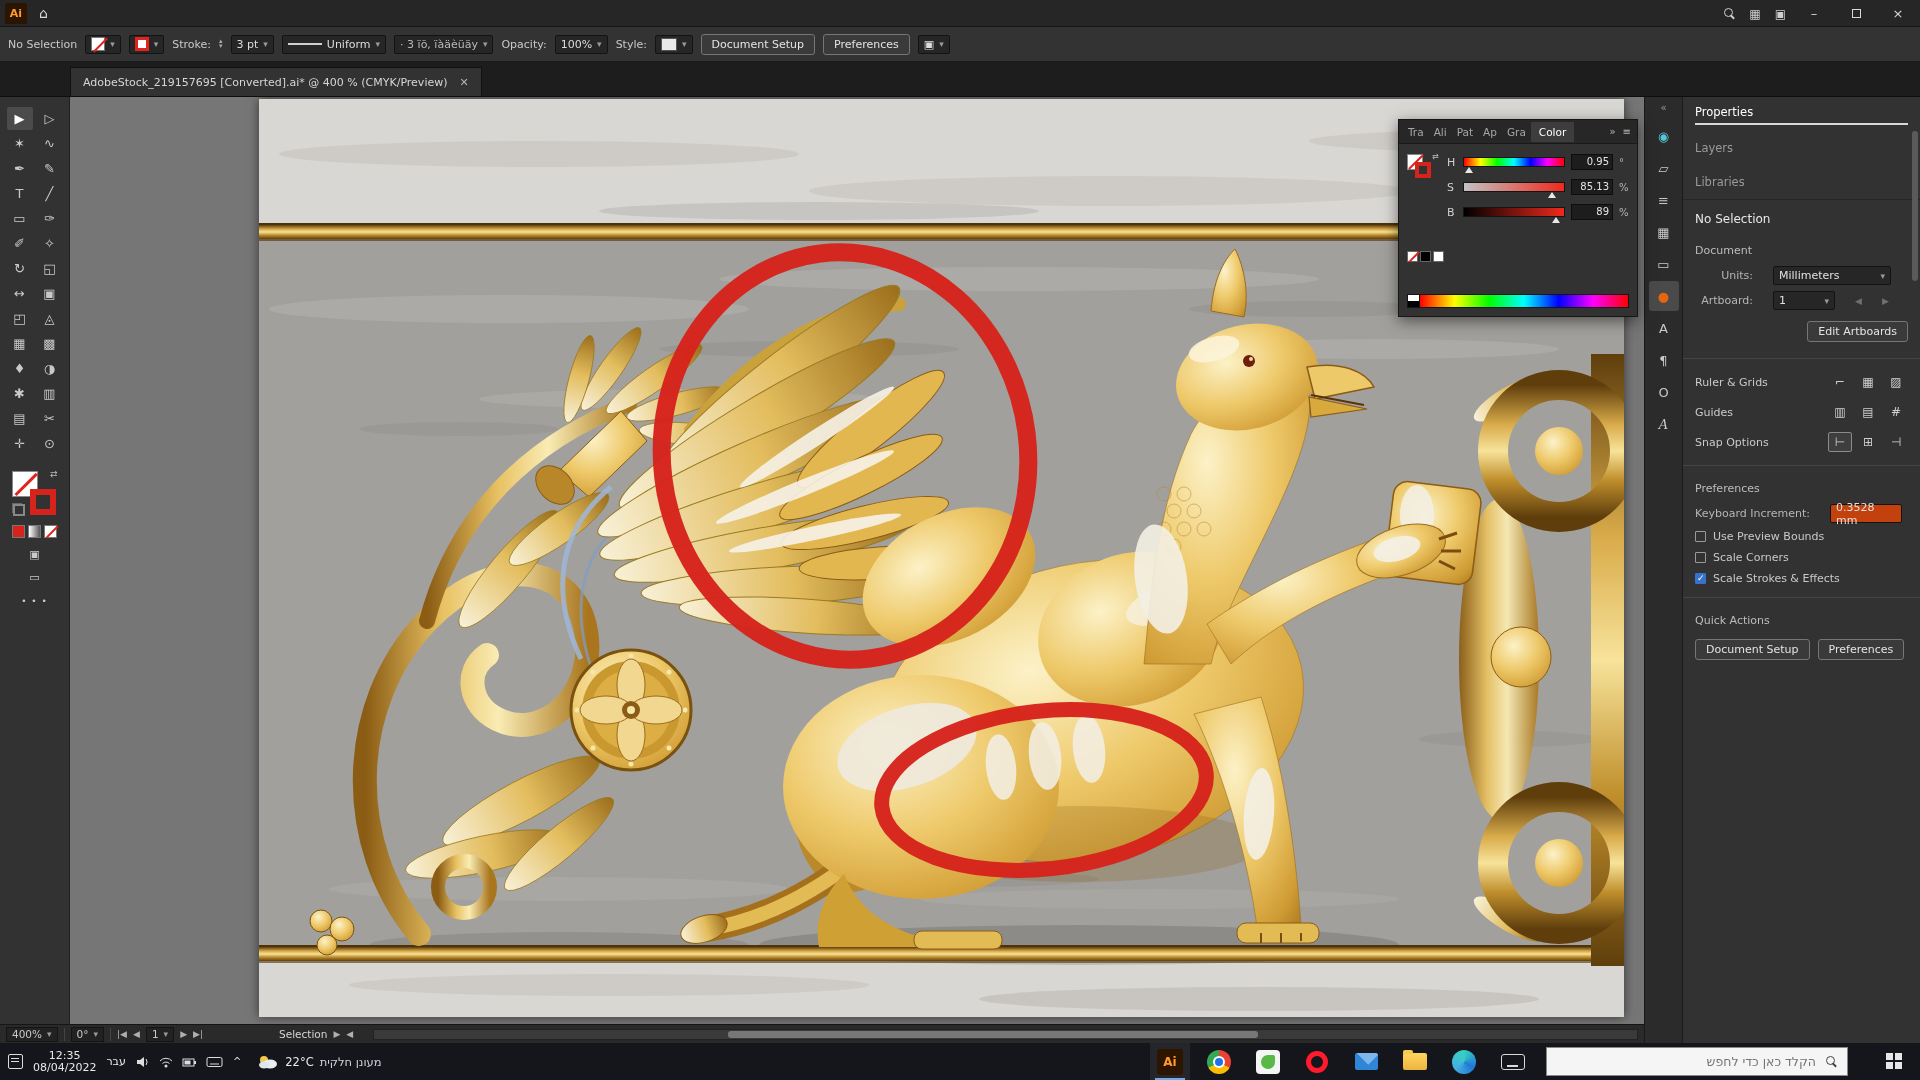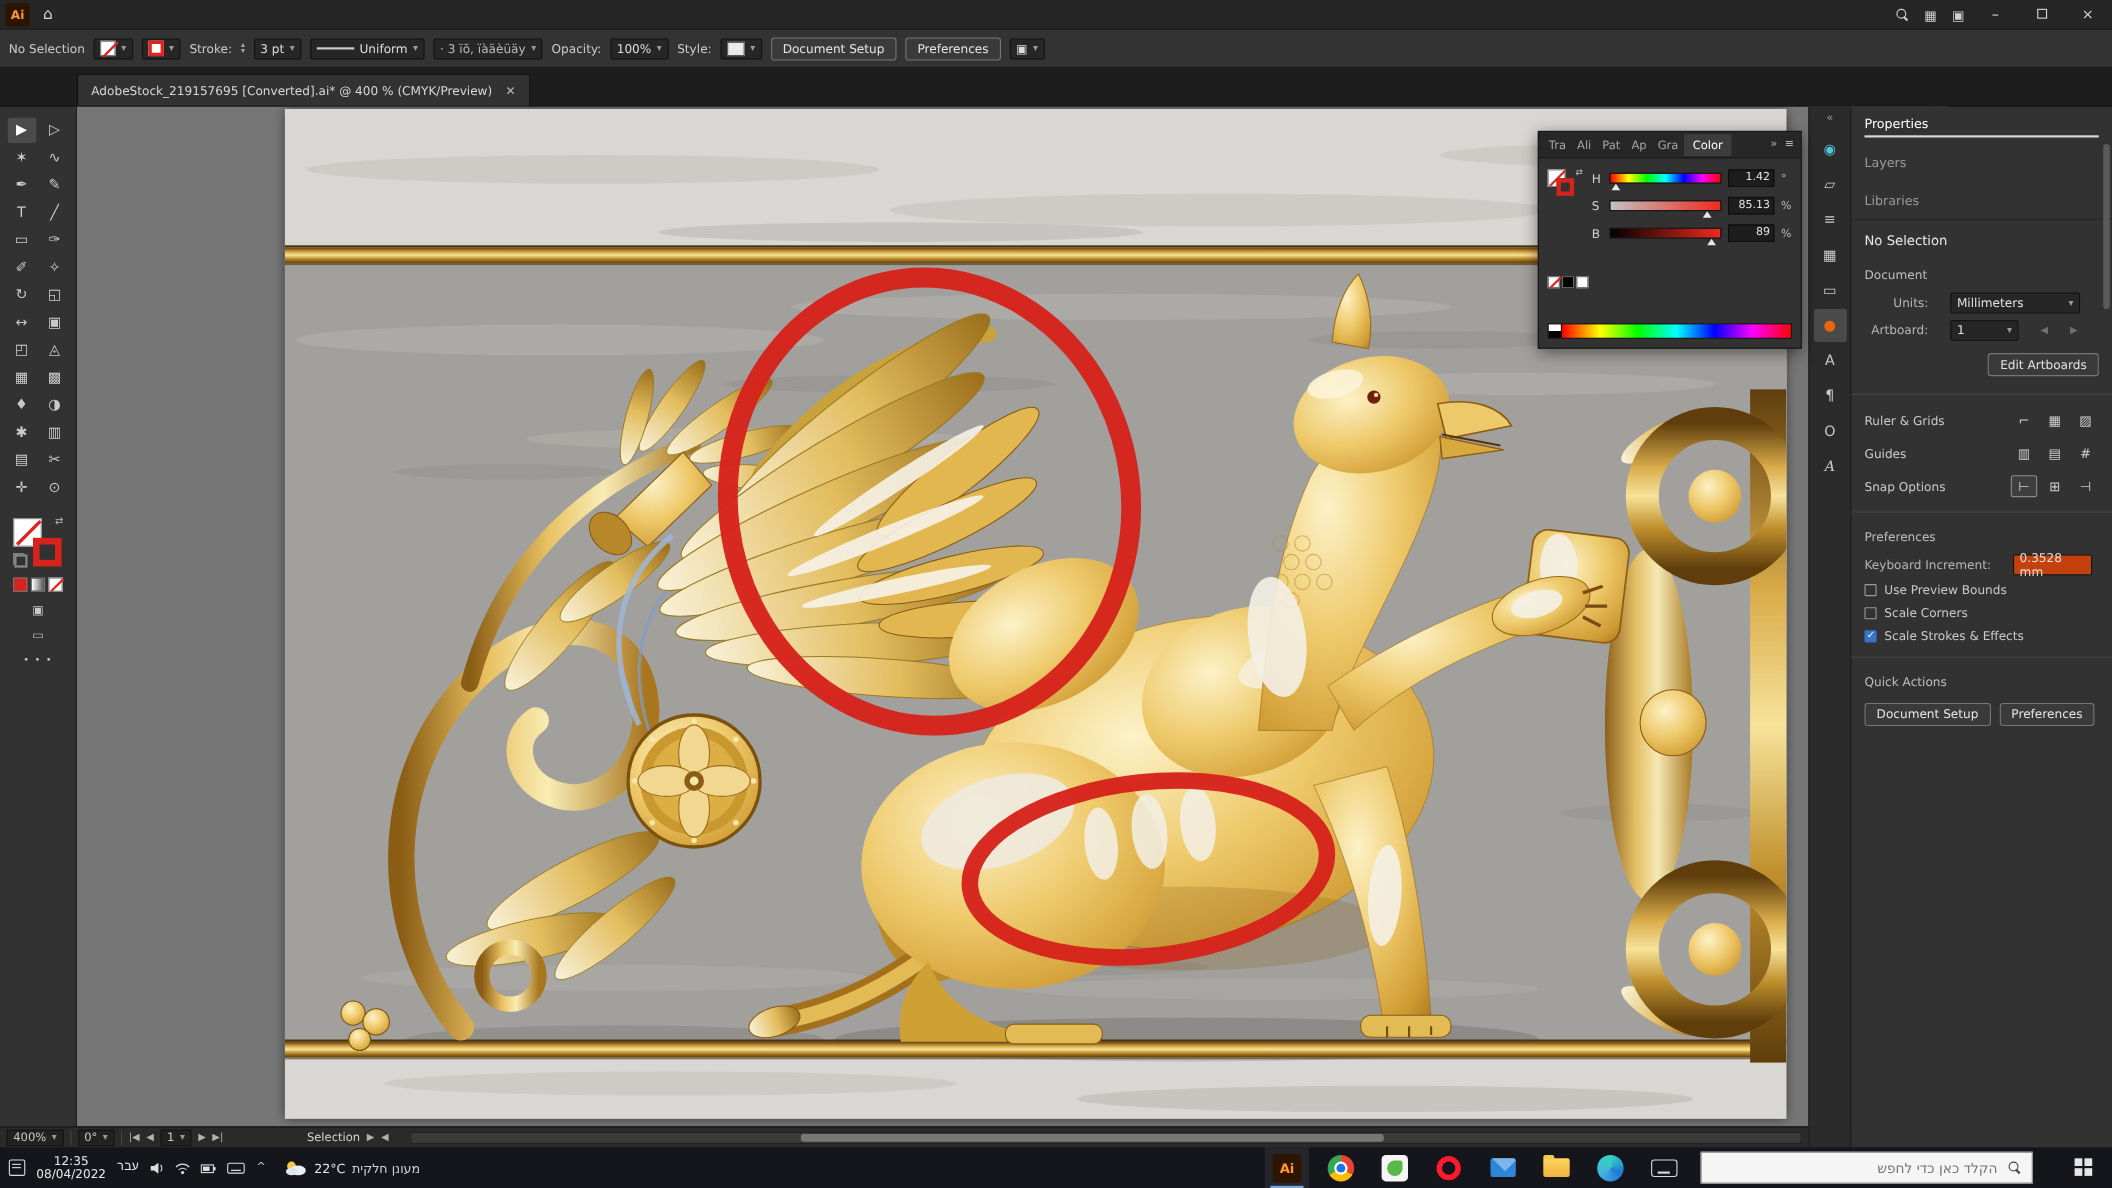--- a/index.html
+++ b/index.html
@@ -164,21 +164,21 @@
   .hscroll { flex:1; height:11px; background:#3a3a3a; margin-left:14px; position:relative; border:1px solid #222; }
   .hthumb { position:absolute; left:28%; top:1px; width:42%; height:7px; background:#777; border-radius:3px; }
 
   
   .taskbar { position:absolute; top:1043px; left:0; width:1920px; height:37px; background:#14161c;
     display:flex; align-items:center; color:#e8e8e8; }
   .tray { display:flex; align-items:center; gap:10px; padding-left:8px; }
   .ac-ico { width:15px; height:15px; border:1.3px solid #ddd; border-radius:2px; position:relative; }
   .ac-ico::after { content:""; position:absolute; left:2px; top:3px; width:8px; height:1.4px; background:#ddd; box-shadow:0 3px 0 #ddd; }
   .clock { text-align:center; font-size:11px; line-height:12px; }
-  .lang { font-size:11px;font-family:Liberation Mono, monospace; }
+  .lang { font-size:11px; }
   .tray-svg { display:flex; align-items:center; gap:8px; }
   .chev-up { font-size:10px; color:#ddd; }
   .weather { display:flex; align-items:center; gap:6px; margin-left:6px; font-size:11.5px; }
   .apps { position:absolute; left:1150px; top:0; height:37px; display:flex; align-items:center; gap:9px; }
   .app-tile { width:40px; height:37px; display:flex; align-items:center; justify-content:center; position:relative; }
   .app-tile.running { background:rgba(255,255,255,.07); }
   .app-tile.running::after { content:""; position:absolute; bottom:0; left:5px; right:5px; height:2.5px; background:#76a9e0; }
   .ai-tile { width:26px; height:26px; background:#2e1500; border-radius:3px; color:#ff9a2e; font-weight:bold;
     font-size:12px; display:flex; align-items:center; justify-content:center; }
   .chrome-ico { width:24px; height:24px; border-radius:50%;
@@ -556,21 +556,21 @@
             <span class="cp-mini black"></span>
             <span class="cp-mini"></span>
           </span>
         </div>
         <div class="cp-sliders">
           <div class="cp-row">
             <span class="cp-sl-label">H</span>
             <span class="cp-track hue">
                 <span class="cp-mk" style="left:1%;"></span>
               </span>
-            <span class="cp-val">1.42</span>
+            <span class="cp-val">0.95</span>
             <span class="cp-unit">°</span>
           </div>
           <div class="cp-row">
             <span class="cp-sl-label">S</span>
             <span class="cp-track sat">
                 <span class="cp-mk" style="left:84%;"></span>
               </span>
             <span class="cp-val">85.13</span>
             <span class="cp-unit">%</span>
           </div>

